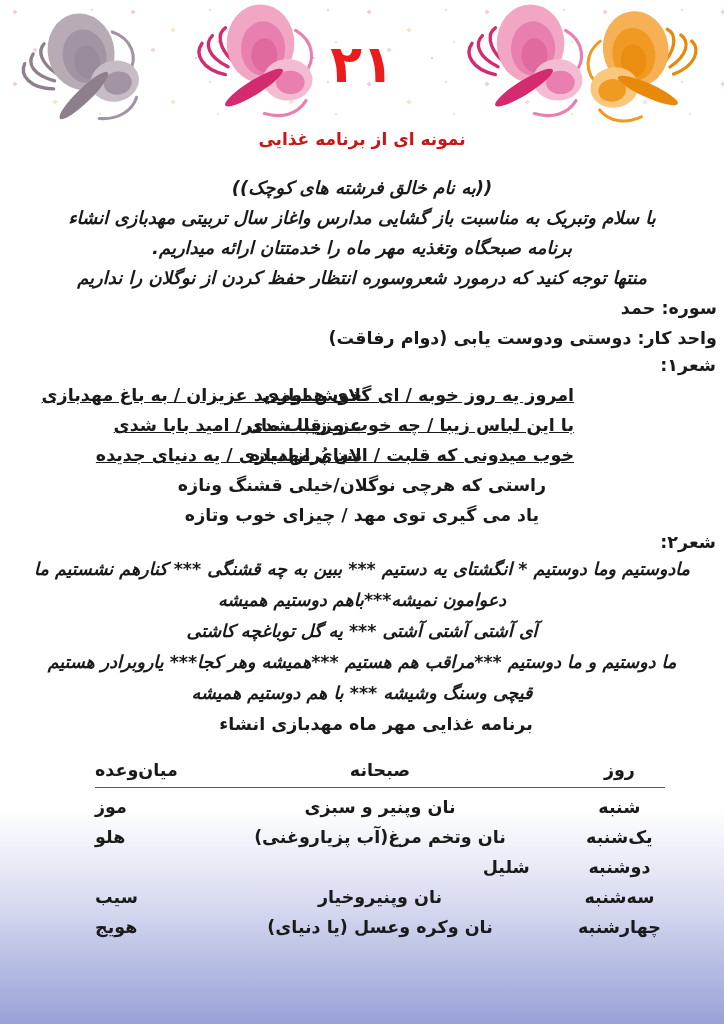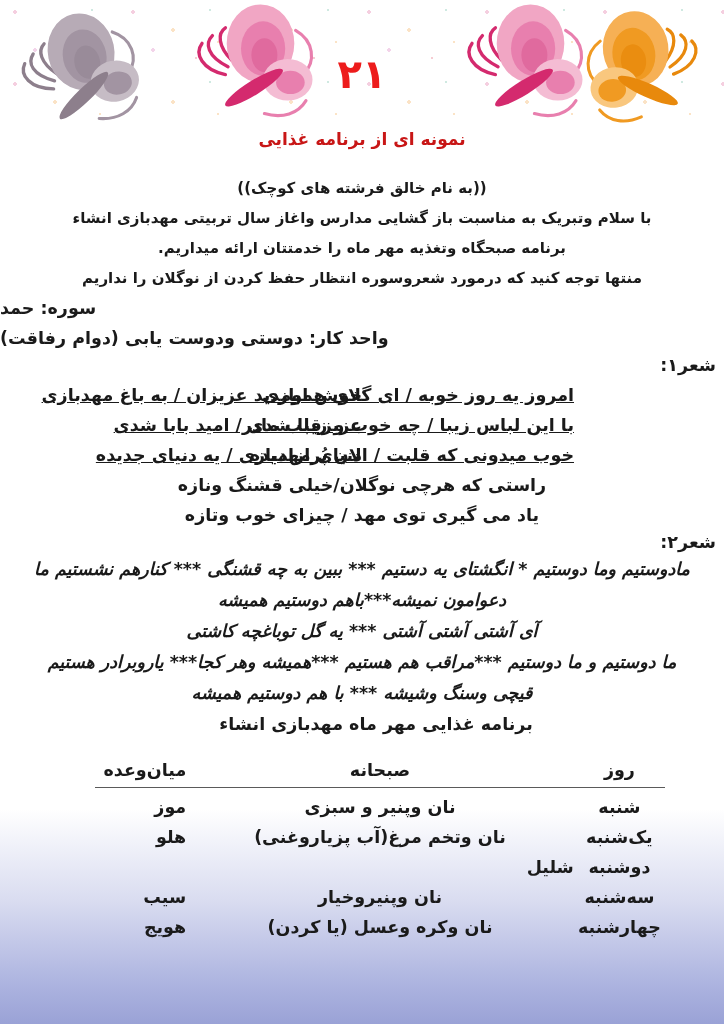--- a/index.html
+++ b/index.html
@@ -28,50 +28,50 @@
       radial-gradient(circle 2px at 100px 42px, #fbe3c6 55%, transparent 62%),
       #ffffff;
     background-size:118px 72px;
   }
   .butterfly{position:absolute;pointer-events:none;}
   .bf-gray  {left:-8px;  top:4px;  width:172px;height:128px;transform:rotate(-12deg);}
   .bf-pink1 {left:176px; top:-6px; width:156px;height:130px;}
   .bf-pink2 {left:446px; top:-6px; width:156px;height:130px;}
   .bf-orange{left:560px; top:0px;  width:168px;height:126px;transform:scaleX(-1) rotate(8deg);}
   .page-number{
-    position:absolute;left:0;right:0;top:54px;
+    position:absolute;left:0;right:0;top:38px;
     text-align:center;
-    font-size:40px;line-height:1;
+    font-size:52px;line-height:1;
     color:#ed1c1c;
     direction:rtl;
   }
   
   .doc-title{
     margin-top:9px;
     text-align:center;
     font-size:17px;line-height:24px;
     color:#c81616;
   }
   .intro{margin-top:22px;}
-  .intro-line{ text-align:center; font-size:15px; line-height:30px;}
-  .right-line{ text-align:left; padding-right:32px; font-size:17.5px; line-height:30px;}
+  .intro-line{ text-align:center; font-size:18px; line-height:30px;font-style:italic;}
+  .right-line{ text-align:right; padding-right:7px; font-size:17.5px; line-height:30px;}
   .poem-label{ text-align:right; padding-right:8px; font-size:17.5px; line-height:24px;}
   .poem1-rows{margin:3px 150px 0 150px;}
   .poem1-row{display:flex;direction:rtl;line-height:30px;font-size:17.5px;}
   .hemistich{width:50%;text-align:center;white-space:nowrap;text-decoration:underline;}
   .center-line{text-align:center;font-size:17.5px;line-height:30px;}
   .poem2-line{text-align:center;font-size:17.5px;line-height:31px;font-style:italic;}
   .poem2-footer{text-align:center;font-size:17.5px;line-height:31px;padding-left:28px;}
   
   .menu{margin:15px 59px 0 95px;font-size:17.5px;}
   .menu-row{display:flex;direction:rtl;line-height:30px;}
   .menu-row.head{border-bottom:1.5px solid #5a5a5a;padding-bottom:2px;margin-bottom:4px;}
   .cell-day{width:16%;text-align:center;}
   .cell-breakfast{width:68%;text-align:center;}
-  .cell-snack{width:16%;text-align:right;}
+  .cell-snack{width:16%;text-align:left;}
 </style>
 </head>
 <body>
 
 <div class="page">
 
   <div class="header">
 
     <svg class="butterfly bf-gray" viewBox="0 0 100 100">
       <path d="M28 62 C10 58 4 46 10 38" stroke="#8d7f8c" stroke-width="2.6" fill="none" stroke-linecap="round"></path>
@@ -190,18 +190,18 @@
       <div class="cell-day">دوشنبه</div>
       <div class="cell-snack">شلیل</div>
     </div>
     <div class="menu-row">
       <div class="cell-day">سه‌شنبه</div>
       <div class="cell-breakfast">نان وپنیروخیار</div>
       <div class="cell-snack">سیب</div>
     </div>
     <div class="menu-row">
       <div class="cell-day">چهارشنبه</div>
-      <div class="cell-breakfast">نان وکره وعسل (یا کردن)</div>
+      <div class="cell-breakfast">نان وکره وعسل (یا دنیای)</div>
       <div class="cell-snack">هویج</div>
     </div>
   </div>
 
 </div>
 
 </body></html>

